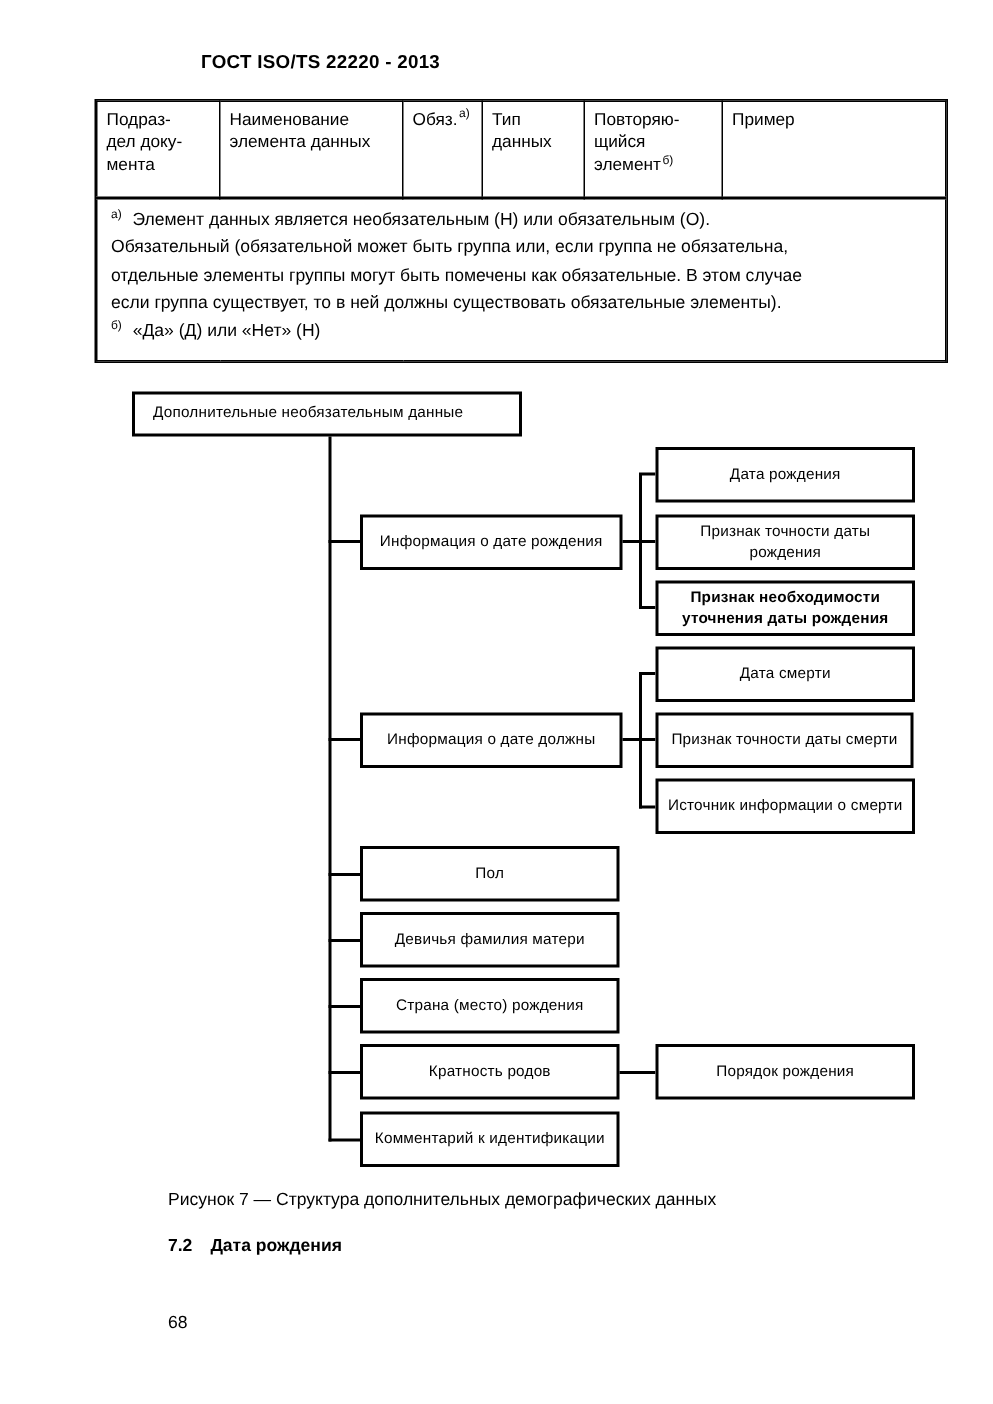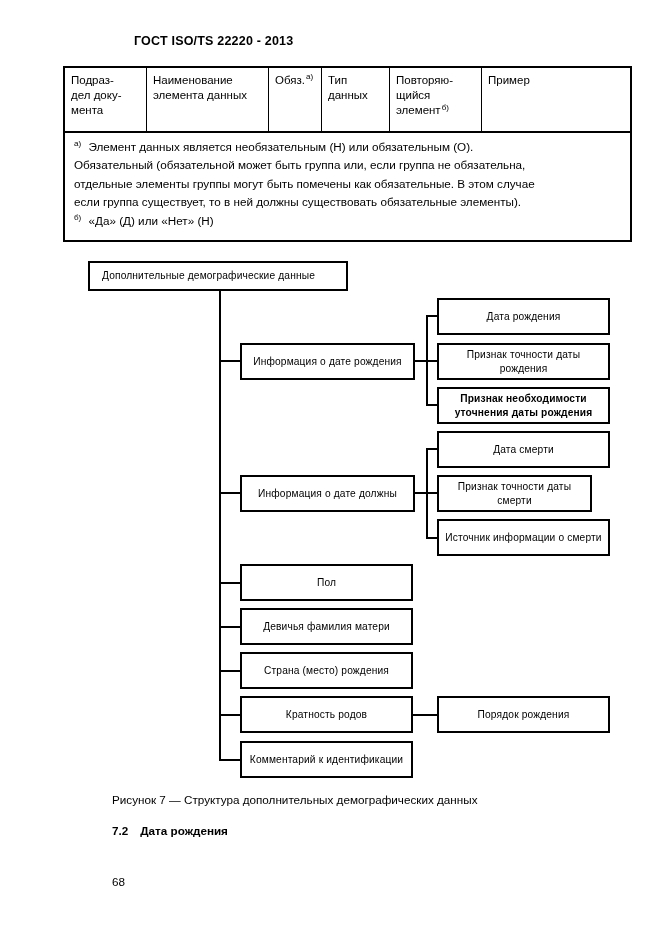--- a/index.html
+++ b/index.html
@@ -169,21 +169,21 @@
           </p>
         </td>
       </tr>
     </tbody>
   </table>
 </div>
 
 <div class="diagram">
 
   <div class="node root" style="left:88px; top:261px; width:260px; height:30px;">
-    <span>Дополнительные демографические данные</span>
+    <span>Дополнительные необязательным данные</span>
   </div>
 
   <div class="conn" style="left:219px; top:291px; width:2px; height:470px;"></div>
 
   <div class="conn" style="left:219px; top:360px; width:21px; height:2px;"></div>
   <div class="node" style="left:240px; top:343px; width:175px; height:37px;">
     <span>Информация о дате рождения</span>
   </div>
 
   <div class="conn" style="left:415px; top:360px; width:13px; height:2px;"></div>
@@ -210,21 +210,21 @@
   </div>
   <div class="conn" style="left:415px; top:492px; width:13px; height:2px;"></div>
   <div class="conn" style="left:426px; top:448px; width:2px; height:91px;"></div>
 
   <div class="conn" style="left:426px; top:448px; width:11px; height:2px;"></div>
   <div class="node" style="left:437px; top:431px; width:173px; height:37px;text-align:center;">
     <span>Дата смерти</span>
   </div>
 
   <div class="conn" style="left:426px; top:492px; width:11px; height:2px;"></div>
-  <div class="node" style="left:437px; top:475px; width:155px; height:37px;text-align:center;">
+  <div class="node" style="left:437px; top:475px; width:172px; height:37px;text-align:center;">
     <span>Признак точности даты смерти</span>
   </div>
 
   <div class="conn" style="left:426px; top:537px; width:11px; height:2px;"></div>
   <div class="node" style="left:437px; top:519px; width:173px; height:37px;">
     <span>Источник информации о смерти</span>
   </div>
 
   <div class="conn" style="left:219px; top:582px; width:21px; height:2px;"></div>
   <div class="node" style="left:240px; top:564px; width:173px; height:37px;">

